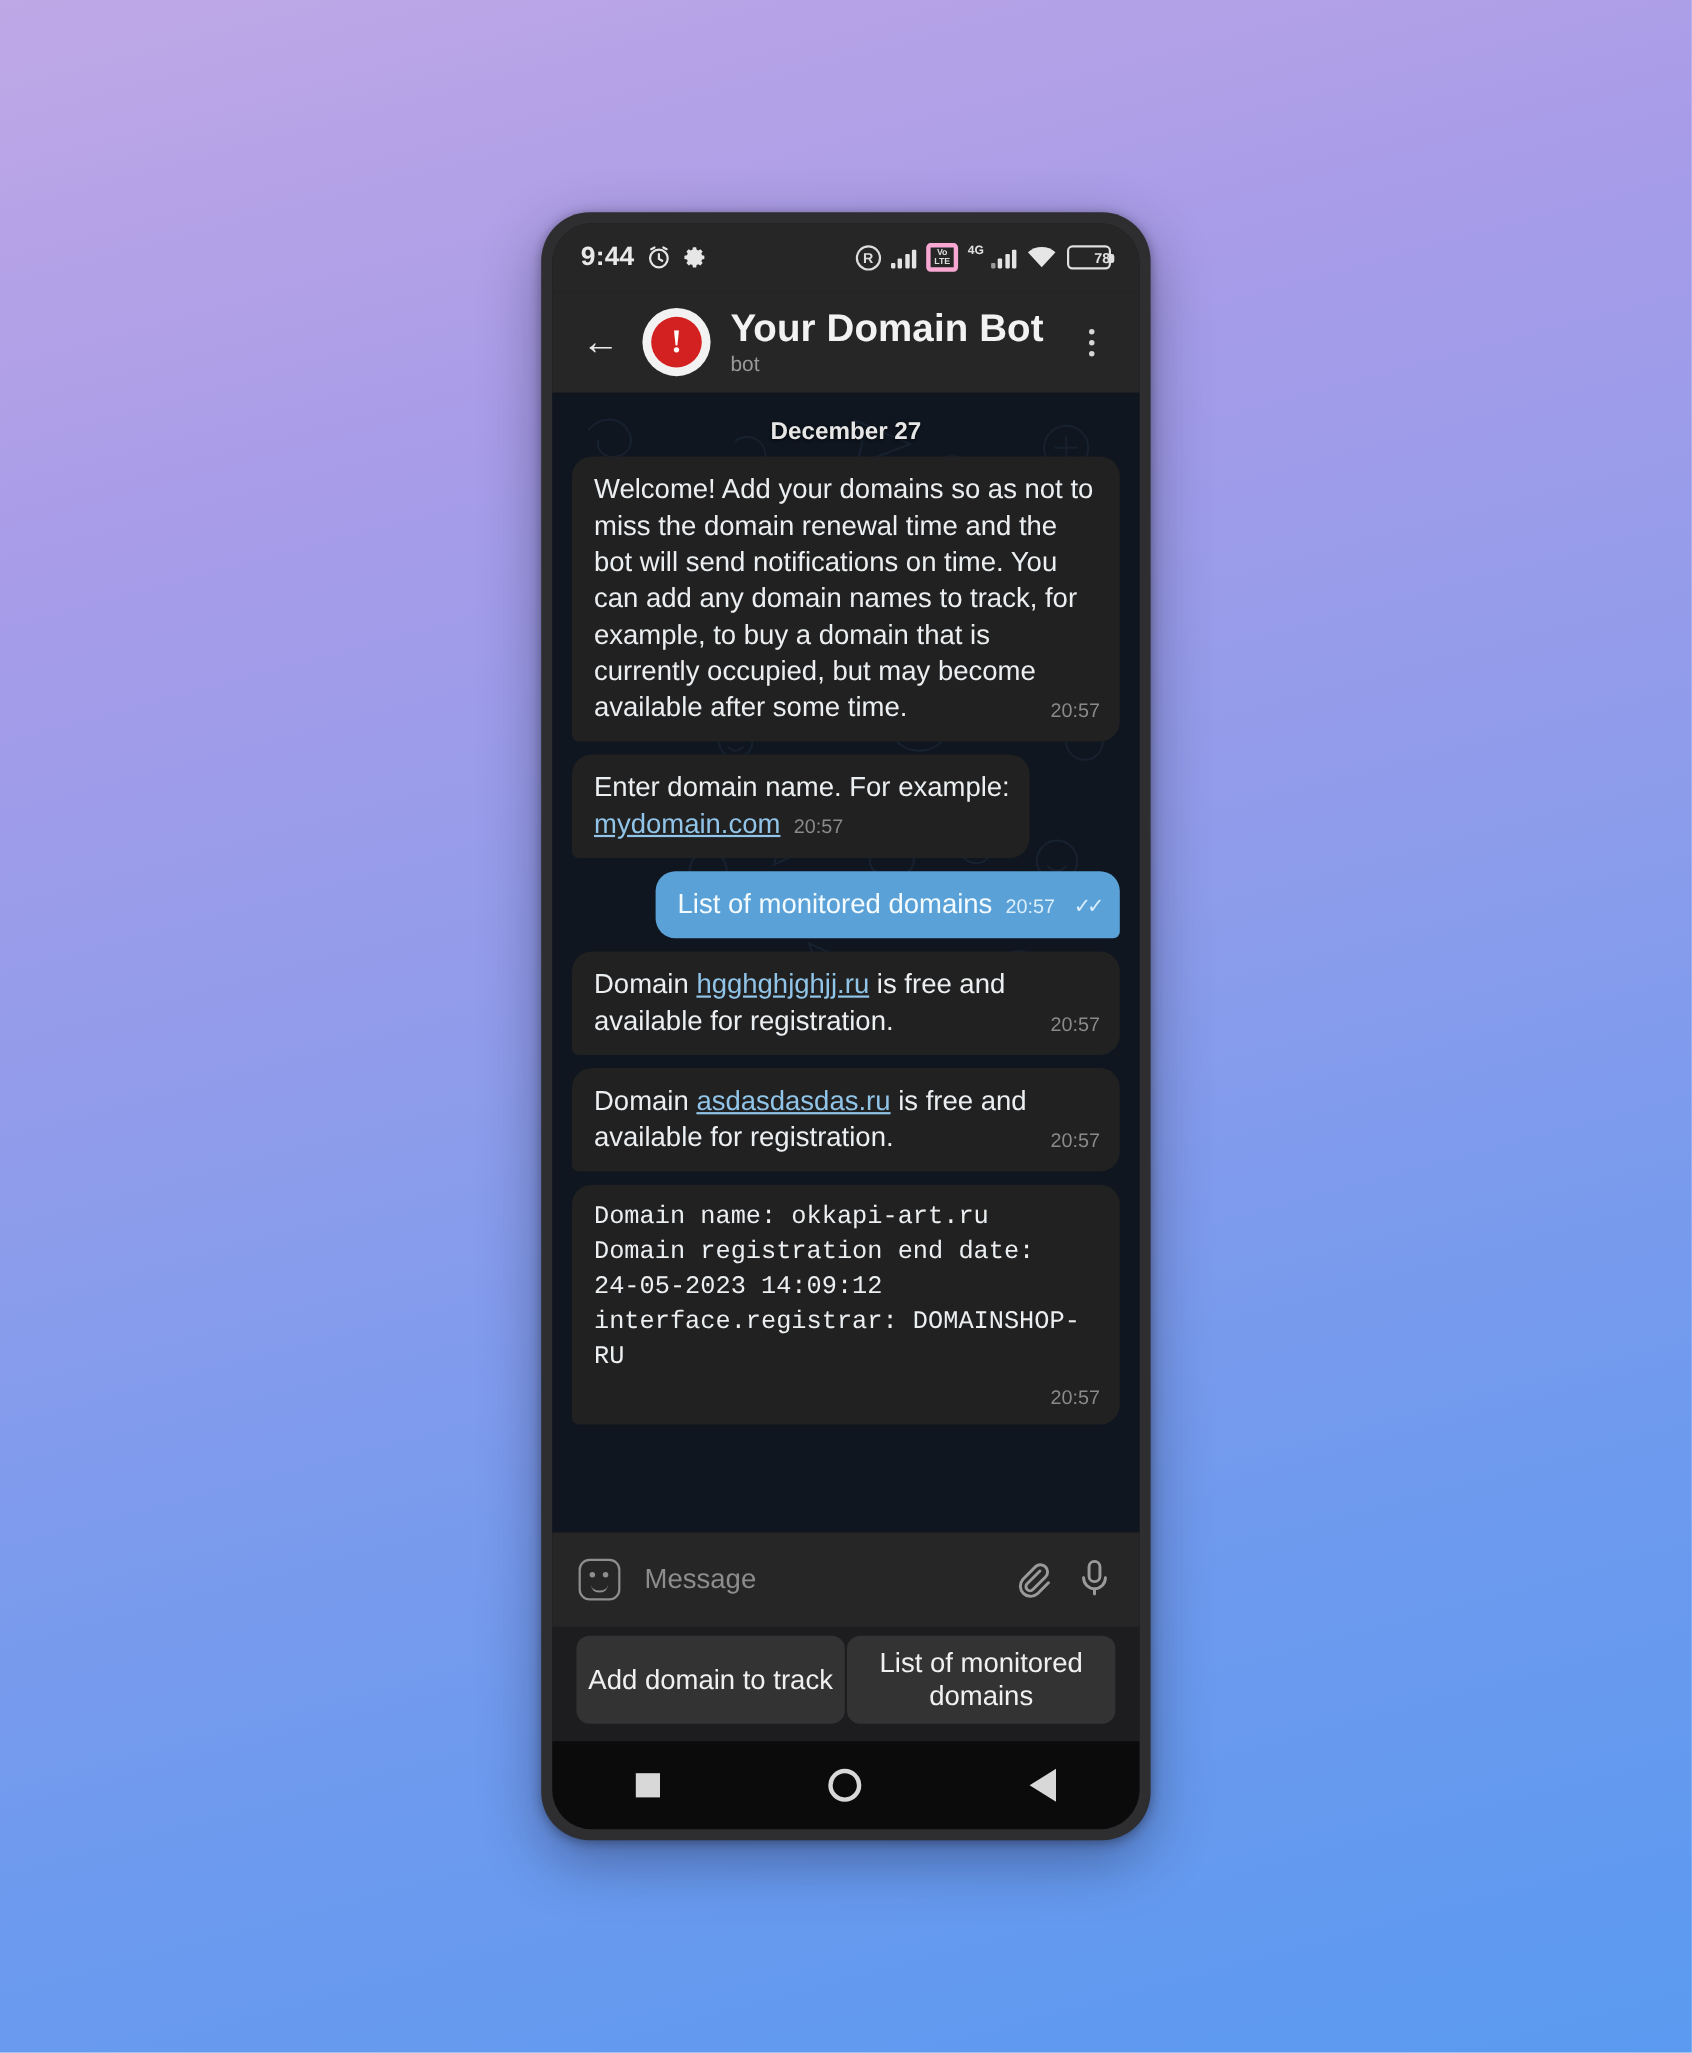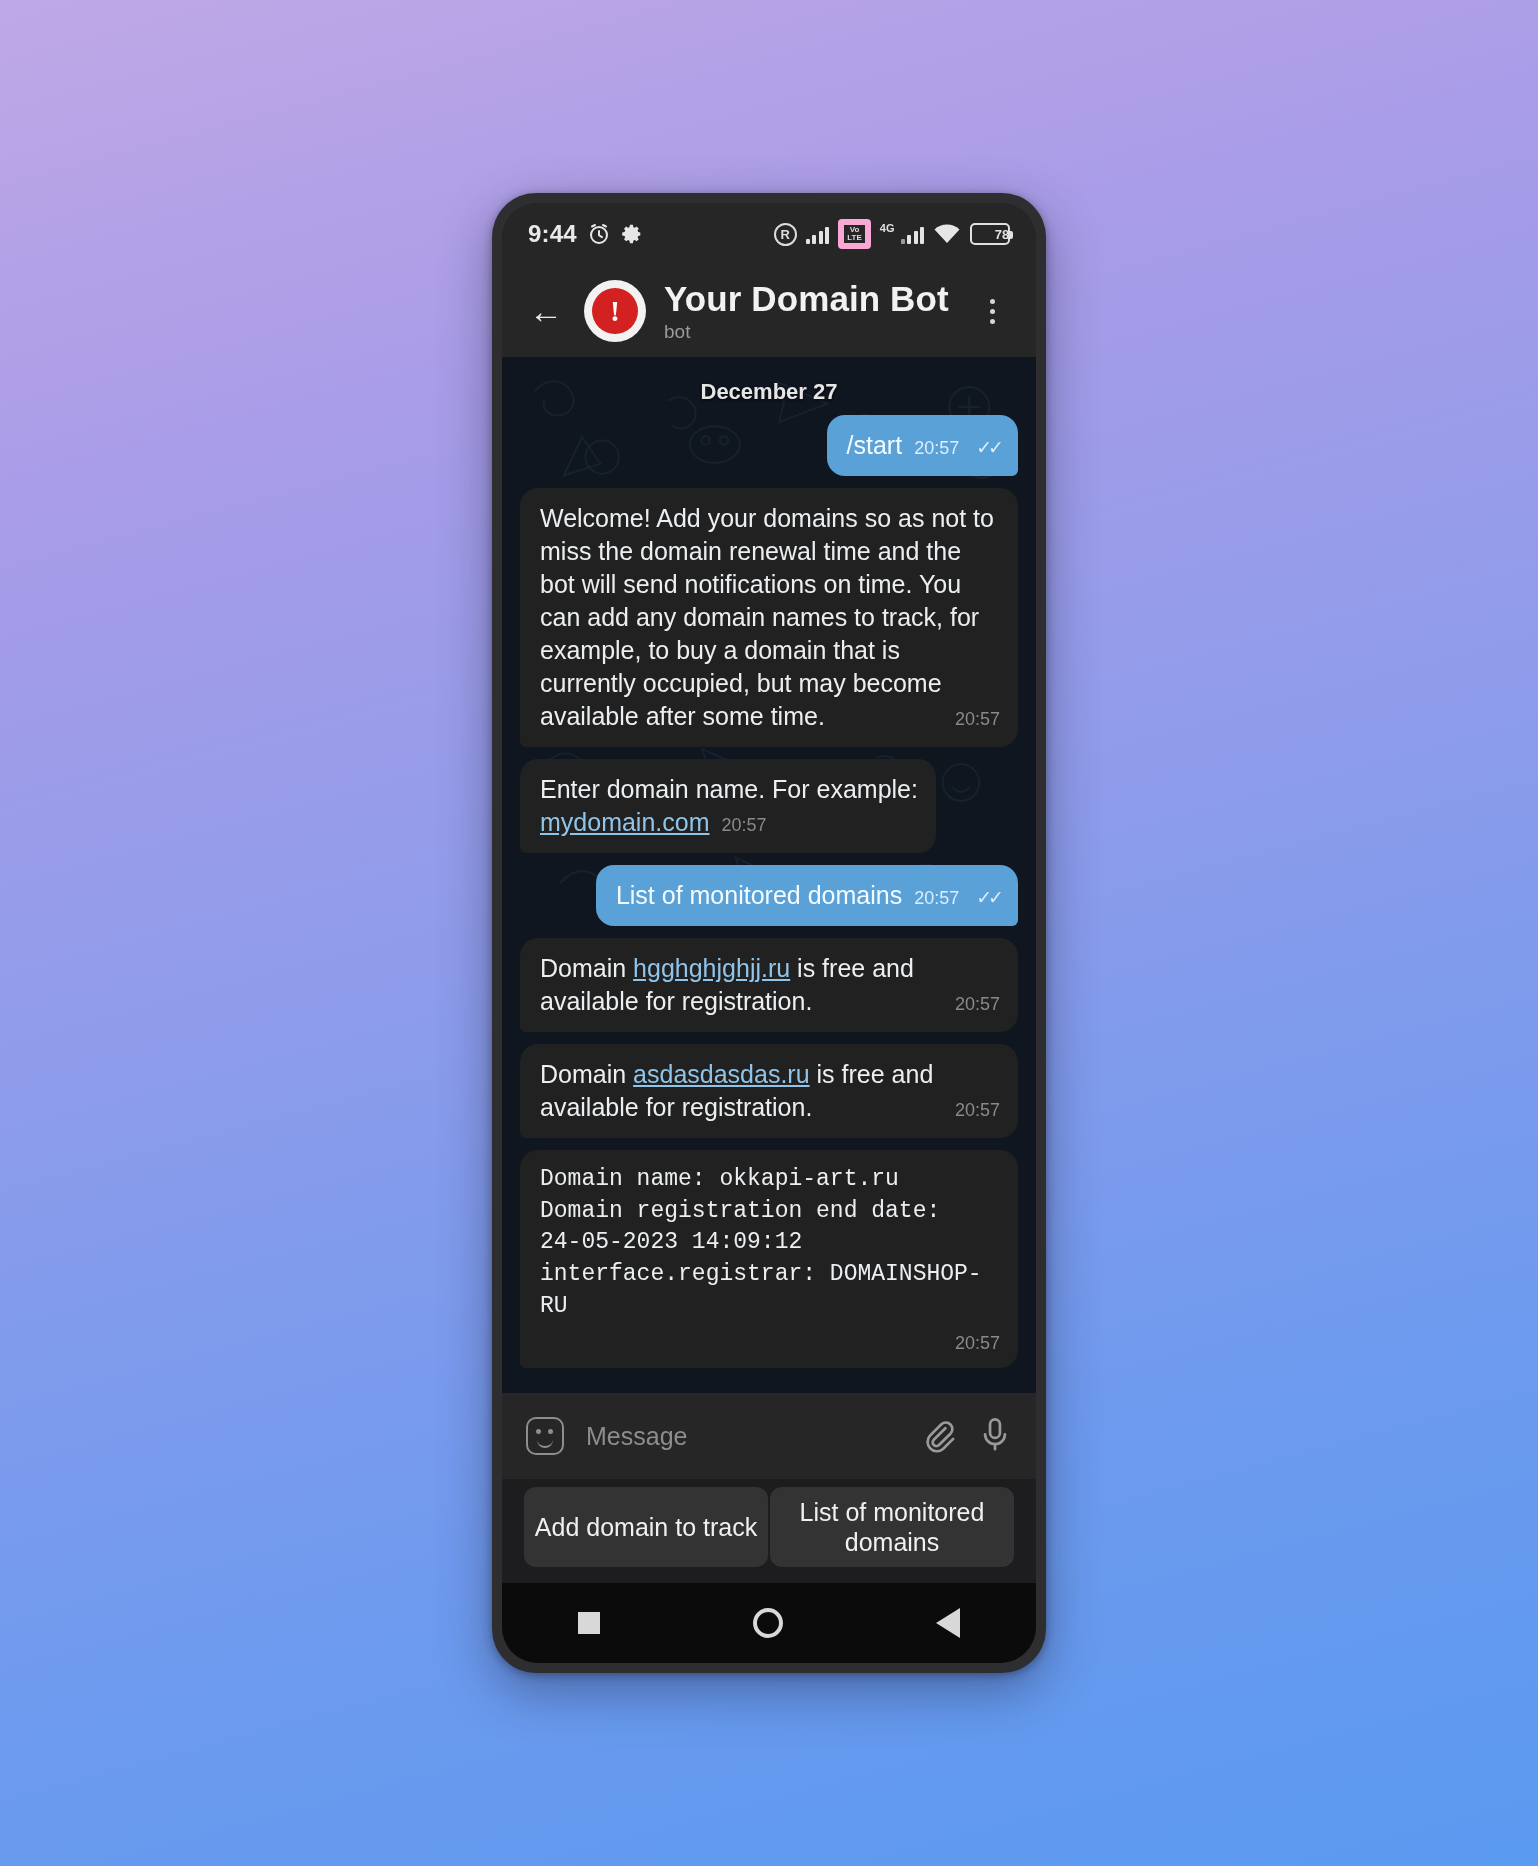--- a/index.html
+++ b/index.html
@@ -41,21 +41,21 @@
   .sb-right { margin-left: auto; display: flex; align-items: center; gap: 9px; }
   .ico { display: inline-flex; align-items: center; justify-content: center; }
 
   .reg-ico { width: 23px; height: 23px; border: 2.2px solid #dcdcdc; border-radius: 50%;
              font-size: 13px; font-weight: 700; color: #dcdcdc; line-height: 1; }
   .bars { display: flex; align-items: flex-end; gap: 2.5px; height: 19px; }
   .bars i { display: block; width: 4px; background: #e4e4e4; border-radius: 1px; }
   .bars i:nth-child(1){height:5px} .bars i:nth-child(2){height:9px}
   .bars i:nth-child(3){height:13px} .bars i:nth-child(4){height:17px}
   .bars.dim i:nth-child(1){height:5px;background:#9a9a9a} .bars.dim i:nth-child(2){height:9px}
-  .volte { border: 6px solid #f9a8d4; border-radius: 4px; padding: 1px 3px;
+  .volte { border: 4px solid #f9a8d4; border-radius: 4px; padding: 1px 3px;
            font-size: 8px; font-weight: 700; line-height: 8px; color: #dcdcdc; text-align:center;}
   .four-g { font-size: 11px; font-weight: 700; color: #e0e0e0; transform: translateY(-6px); margin-right:-3px;}
   .batt { width: 40px; height: 22px; border: 2.5px solid #e0e0e0; border-radius: 5px;
           display:flex; align-items:center; justify-content:center; position: relative; padding-left: 24px; }
   .batt::after { content:""; position:absolute; right:-5px; top:6px; width:3px; height:8px;
                  background:#e0e0e0; border-radius:0 2px 2px 0; }
   .batt span { font-size: 13px; font-weight: 700; color: #e0e0e0; }
 
   
   .chat-header {
@@ -258,26 +258,20 @@
           <ellipse cx="410" cy="640" rx="26" ry="18"></ellipse>
           <path d="M500 610c18-6 32 8 26 24-6 14-28 10-30-4"></path>
           <circle cx="590" cy="645" r="18"></circle>
         </g>
       </svg>
 
       <div class="date-chip">December 27</div>
 
       <div class="msgs">
 
-        <div class="row out">
-          <div class="bubble out">
-            <span class="bub-text">/start</span><span class="meta-inline" style="color:#dbeefc">20:57</span>
-            <span class="ticks" style="color:#dbeefc;margin-left:10px">✓✓</span>
-          </div>
-        </div>
 
         <div class="row in">
           <div class="bubble in clearfix" style="max-width:556px">
             <span class="bub-text">Welcome! Add your domains so as not to miss the domain renewal time and the bot will send notifications on time. You can add any domain names to track, for example, to buy a domain that is currently occupied, but may become available after some time.</span>
             <span class="meta">20:57</span>
           </div>
         </div>
 
         <div class="row in">
           <div class="bubble in">

